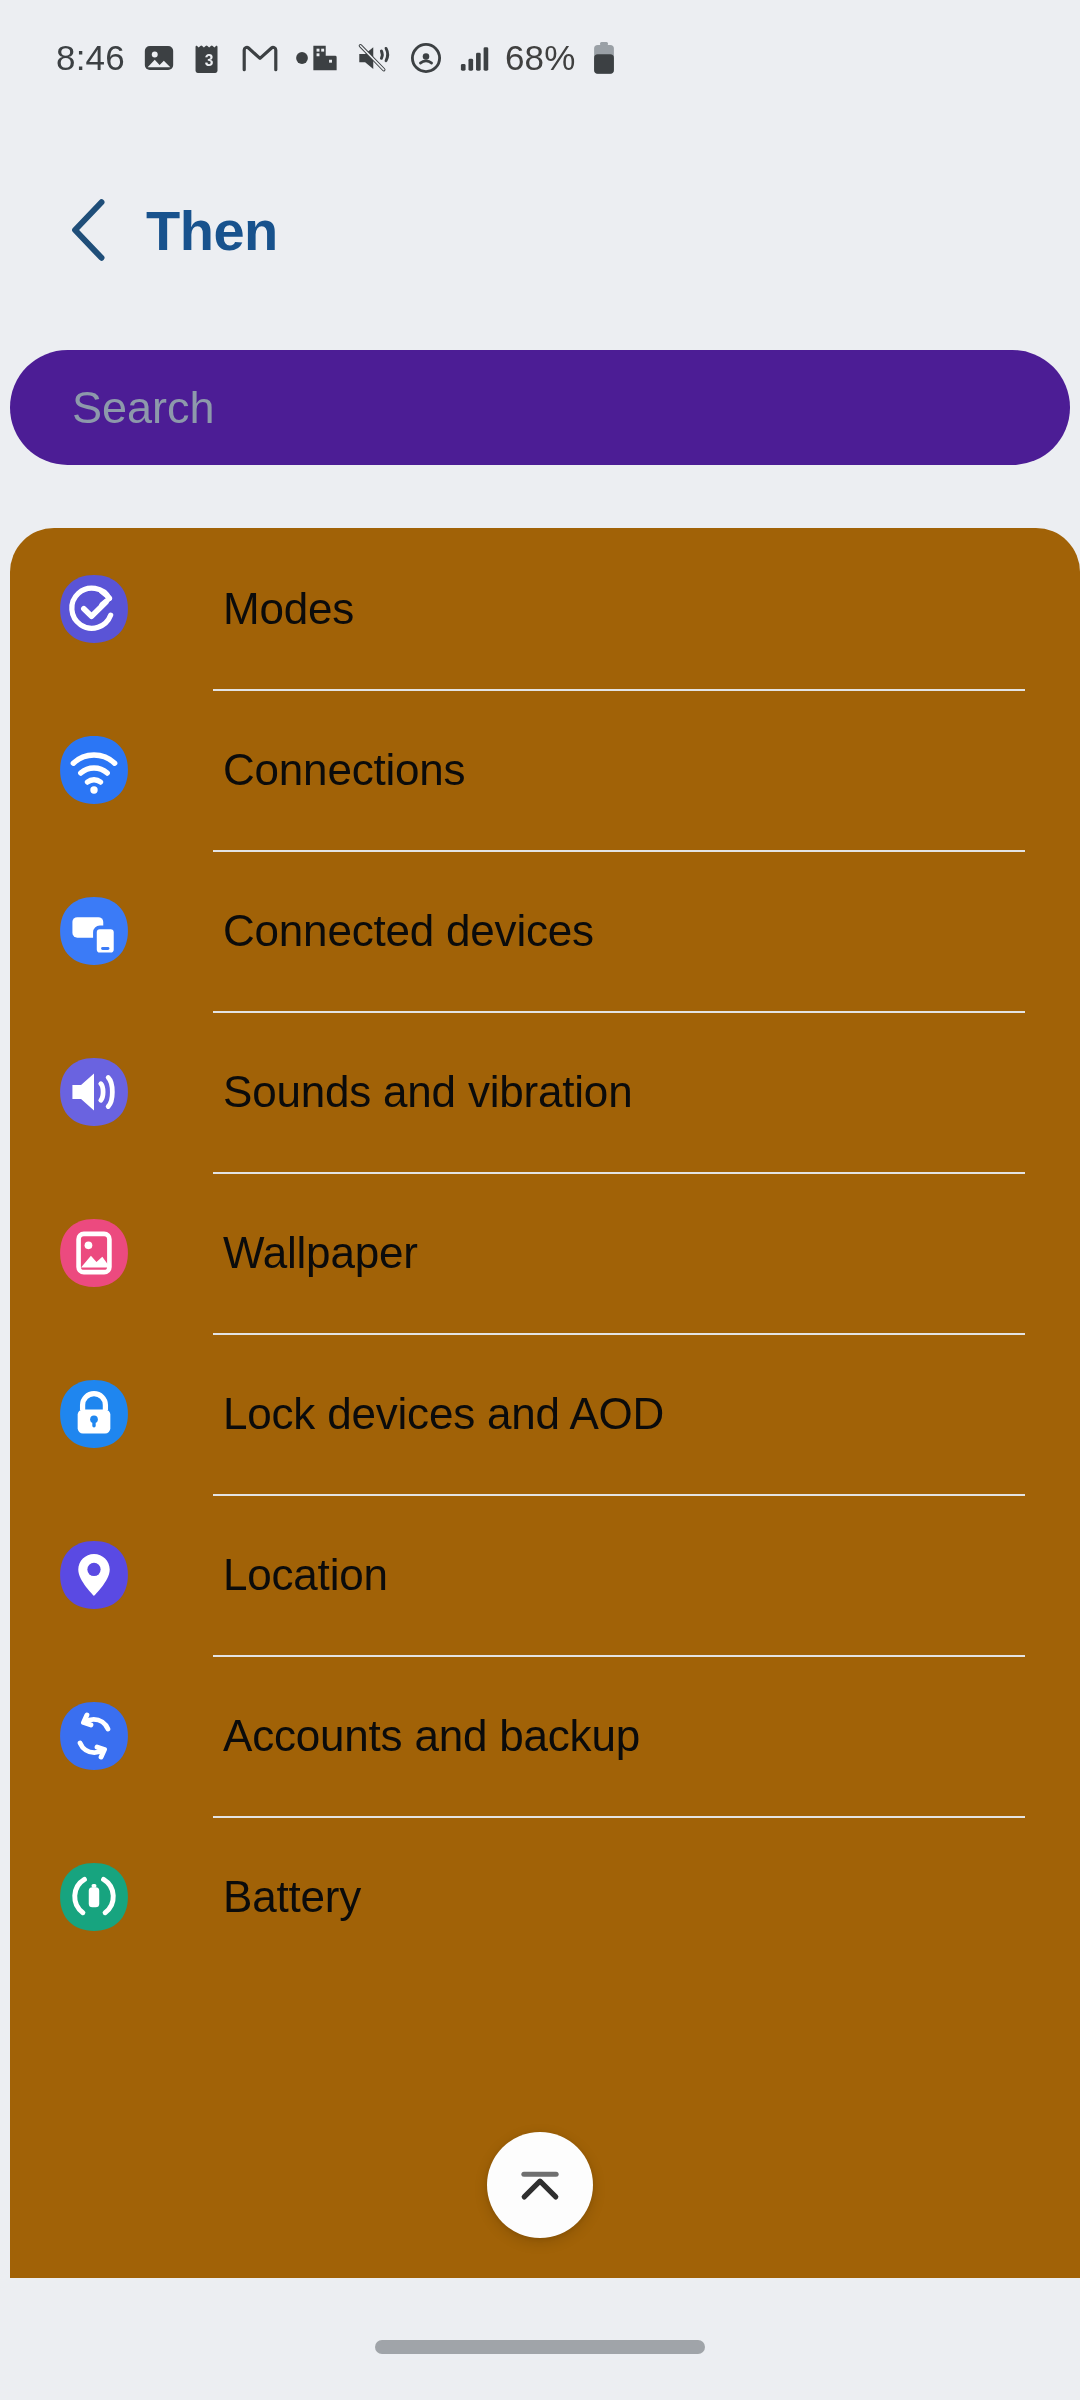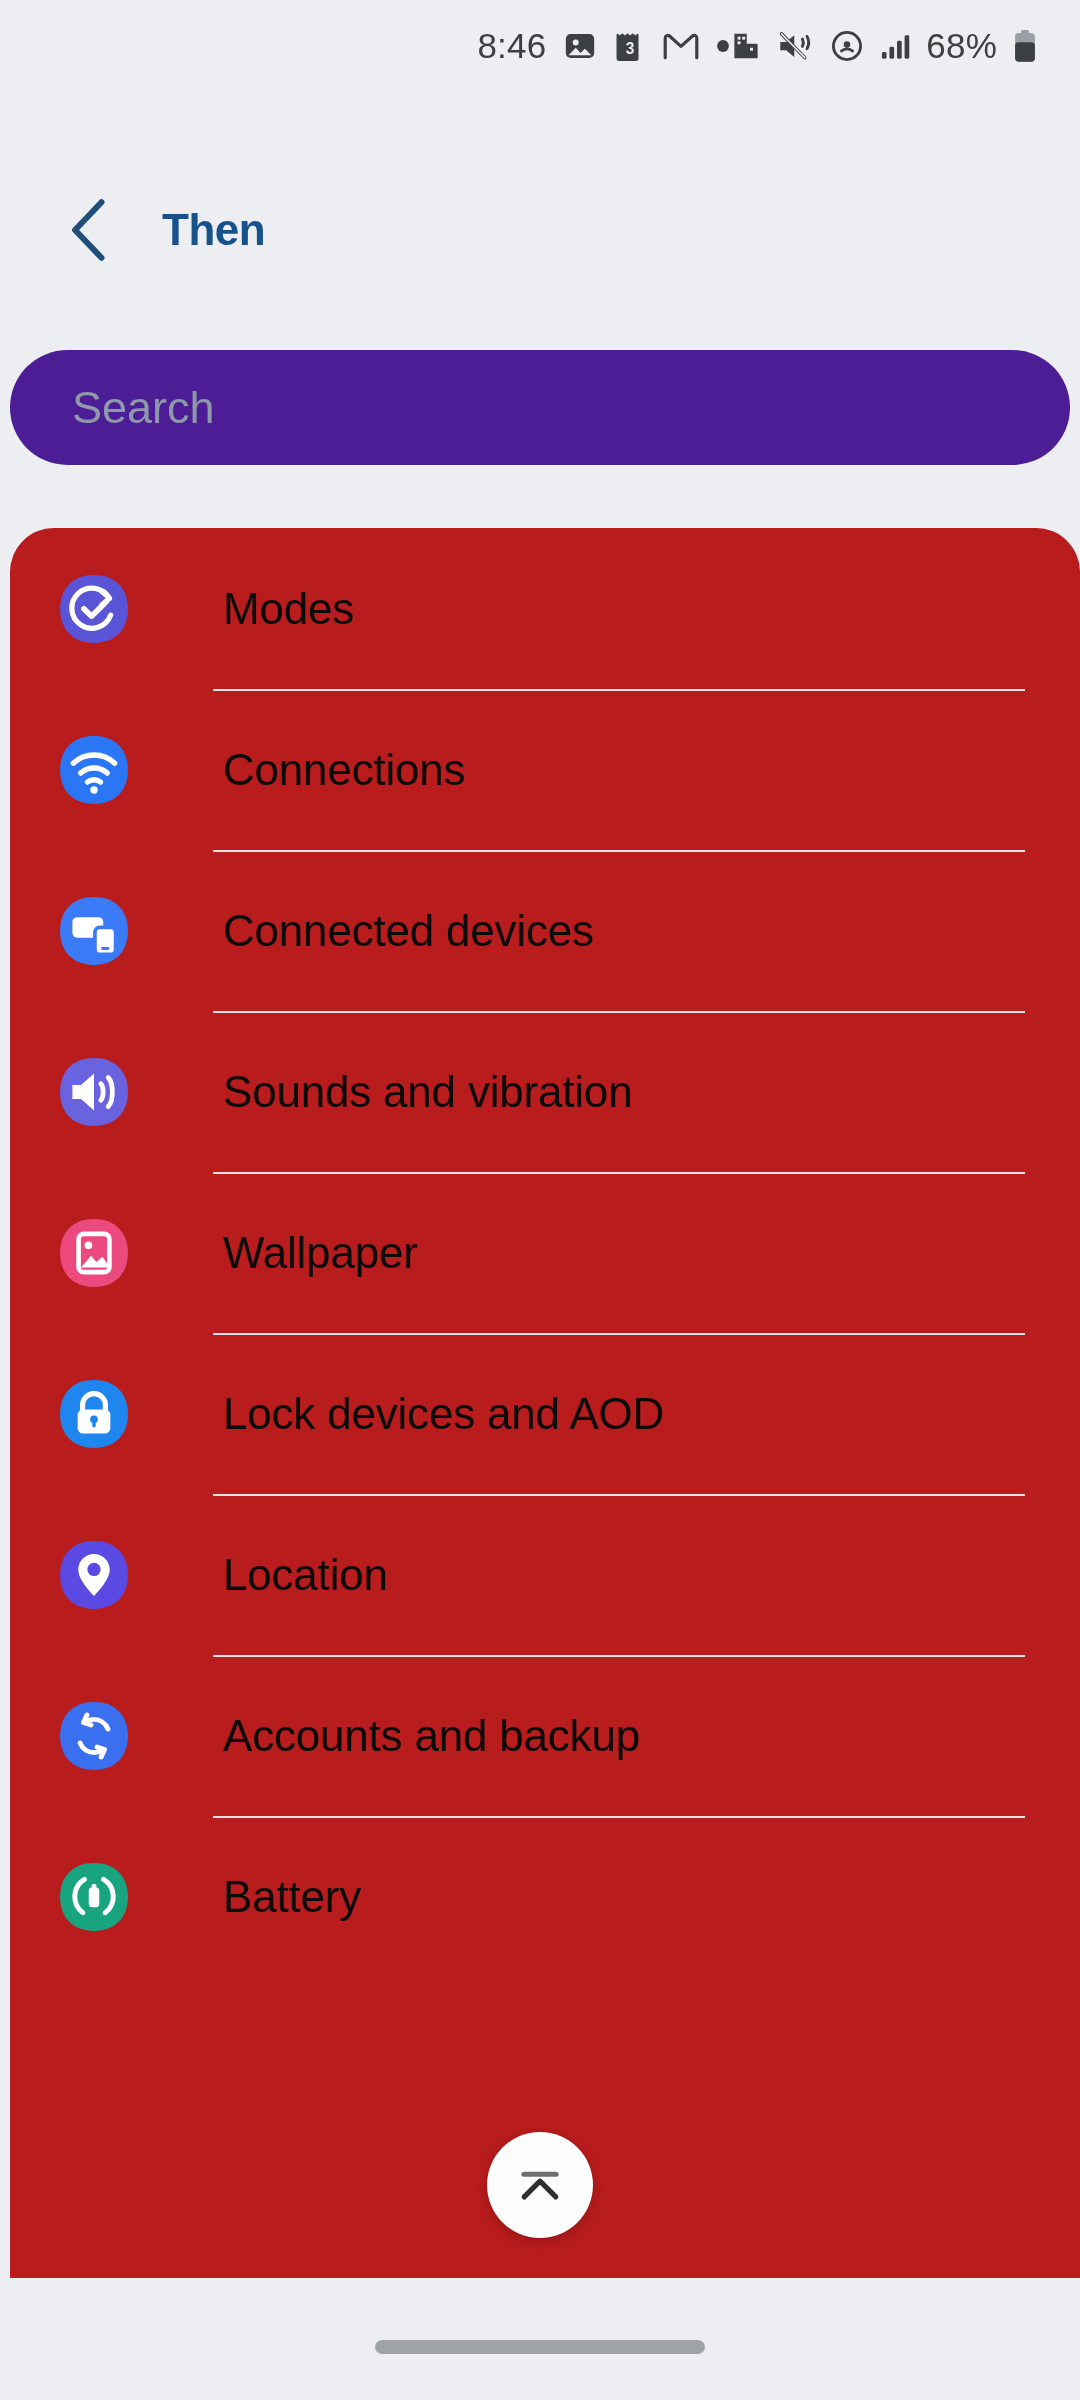--- a/index.html
+++ b/index.html
@@ -10,25 +10,25 @@
     overflow:hidden;
   }
   #screen {
     position:relative;
     width:1080px; height:2400px;
     background:#eceef2;
   }
 
   
   #status-bar {
-    position:absolute; top:0; left:0;
+    position:absolute; top:12px; left:0;
     width:1080px; height:92px;
     display:flex; align-items:center;
-    justify-content:flex-end;
-    padding:0 42px 0 76px;
+    justify-content:flex-start;
+    padding:0 42px 0 56px;
   }
   #status-left { display:flex; align-items:center; gap:17px; }
   #status-time {
     font-size:35px; color:#3c4043; letter-spacing:.2px;
     font-family:"Liberation Sans", sans-serif;
   }
   #status-right { display:flex; align-items:center; gap:15px; }
   .sb-ic { display:block; }
 
   
@@ -36,41 +36,41 @@
     position:absolute; top:170px; left:0;
     width:1080px; height:120px;
     display:flex; align-items:center;
   }
   #back-button {
     width:96px; height:96px; margin-left:42px;
     display:flex; align-items:center; justify-content:center;
     cursor:pointer;
   }
   #page-title {
-    font-size:44px; font-weight:bold; color:#18528d;
-    margin-left:24px; letter-spacing:-.5px;
+    font-size:56px; font-weight:bold; color:#18528d;
+    margin-left:8px; letter-spacing:-.5px;
   }
 
   
   #search-bar {
     position:absolute; top:350px; left:10px;
     width:1060px; height:115px;
     background:#4c1d95; border-radius:58px;
     display:flex; align-items:center;
     padding-left:62px; cursor:text;
   }
   #search-placeholder {
     font-size:45px; color:#8d99ab;
   }
 
   
   #settings-card {
     position:absolute; top:528px; left:10px;
     width:1070px; height:1750px;
-    background:#b91c1c;
+    background:#a16207;
     border-radius:44px 44px 0 0;
     overflow:hidden;
   }
   .row {
     position:relative;
     height:161px;
     display:flex; align-items:center;
     cursor:pointer;
   }
   .row-icon {

